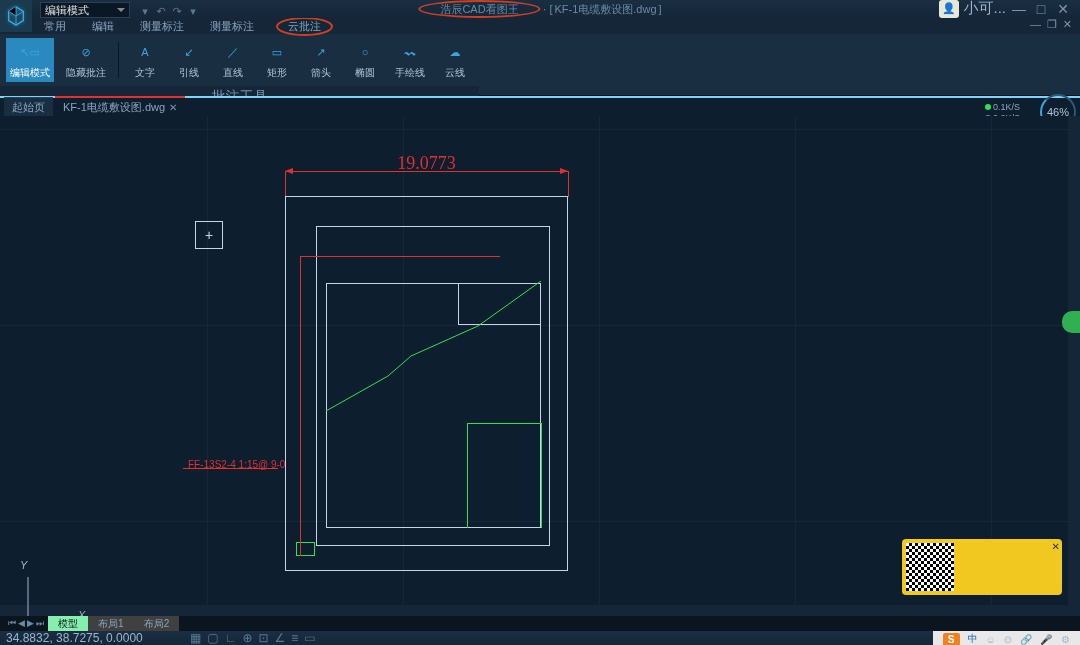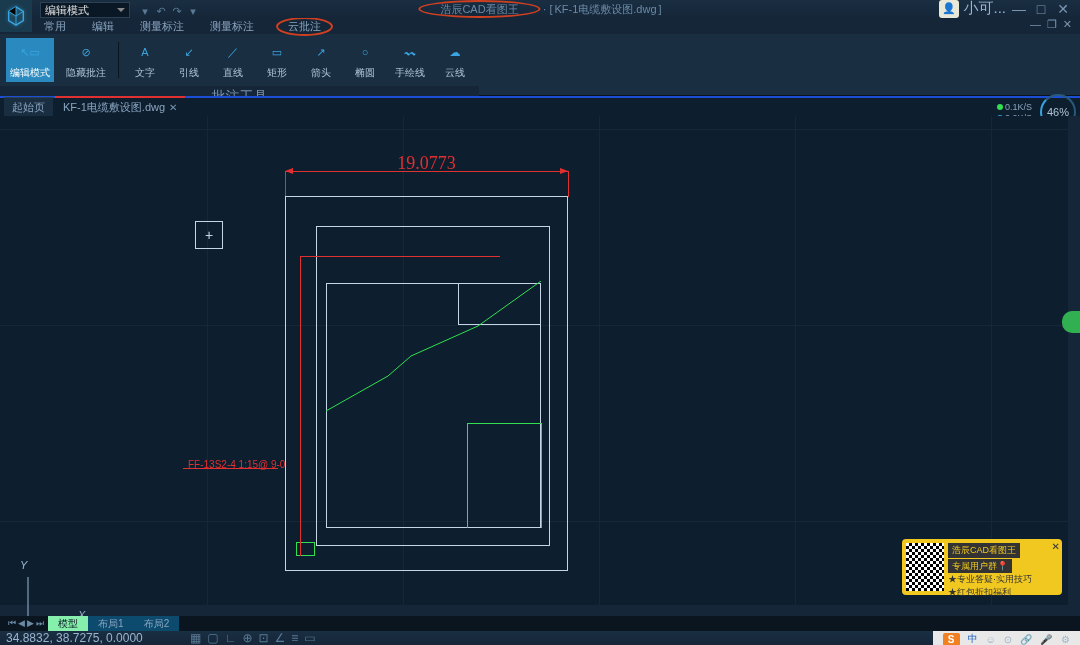--- a/index.html
+++ b/index.html
@@ -24,25 +24,25 @@
     .ribbon{height:62px;background:#1a2e42;border-bottom:1px solid #0a1520;display:flex}
     .ribbon-group{display:flex;flex-direction:column}
     .ribbon-btns{display:flex;padding:4px 6px;gap:8px}
     .rbtn{display:flex;flex-direction:column;align-items:center;gap:2px;cursor:pointer;padding:2px 4px}
     .rbtn.active{background:#2a8ac0}
     .rbtn-icon{width:28px;height:24px;display:flex;align-items:center;justify-content:center;color:#3aa5e0}
     .rbtn-label{font-size:10px;color:#b0c5d8}
     .rbtn.active .rbtn-label{color:#fff}
     .ribbon-group-label{text-align:center;font-size:14px;color:#7a95b0;padding:2px;background:#152638}
     .ribbon-sep{width:1px;background:#0a1520;margin:4px 0}
-    .tabs{height:20px;background:#0d1e2e;border-top:2px solid #1d4ed8;display:flex;align-items:center;padding-left:4px;gap:2px;position:relative}
+    .tabs{height:20px;background:#0d1e2e;border-top:2px solid #7dd3fc;display:flex;align-items:center;padding-left:4px;gap:2px;position:relative}
     .tab{padding:2px 8px;font-size:11px;color:#8aa5c0;background:#1a2e42;border-top:1px solid #2a4055;display:flex;align-items:center;gap:4px}
     .tab.active{background:#0d1e2e;border-top:2px solid #e03030;margin-top:-2px}
     .tab-close{color:#7a95b0;font-size:10px}
-    .meter{position:absolute;right:4px;top:-4px;display:flex;align-items:center;gap:8px}
+    .meter{position:absolute;right:4px;top:-4px;display:flex;align-items:center;gap:20px}
     .meter-dot{display:flex;align-items:center;gap:2px;font-size:9px;color:#8aa5c0}
     .dot{width:6px;height:6px;border-radius:50%}
     .dot.g{background:#30e050}.dot.b{background:#30a0e0}
     .meter-pct{width:36px;height:36px;border:2px solid #2a5a7a;border-left-color:#3aa5e0;border-radius:50%;display:flex;align-items:center;justify-content:center;color:#b0c5d8;font-size:11px}
     .canvas-area{position:absolute;top:116px;left:0;right:0;bottom:28px;background:#0d1e2e}
     .grid{position:absolute;inset:0}
     .gline{position:absolute;background:#162838}
     .gv{width:1px;top:0;bottom:0}.gh{height:1px;left:0;right:0}
     .drawing{position:absolute;inset:0}
     .dim{position:absolute;left:285px;top:55px;width:283px;display:flex;align-items:flex-end}
@@ -56,21 +56,21 @@
     .grect{position:absolute;border:1px solid #30e050}
     .rrect{position:absolute;border:1px solid #e03030}
     .rtext{position:absolute;color:#e03030;font-size:10px}
     .rleader{position:absolute;width:1px;background:#e03030}
     .crosshair{position:absolute;left:195px;top:105px;width:28px;height:28px;border:1px solid #c5d5e5;display:flex;align-items:center;justify-content:center;color:#c5d5e5;font-size:14px}
     .ucs{position:absolute;left:18px;bottom:50px;font-family:serif;font-style:italic;color:#9ab5d0}
     .side-tag{position:absolute;right:0;top:195px;width:18px;height:22px;background:#30b050;border-radius:10px 0 0 10px}
     .model-tabs{position:absolute;bottom:14px;left:0;right:0;height:15px;background:#0a1520;display:flex;align-items:center;padding-left:4px;gap:0}
     .mtab-nav{display:flex;gap:2px;padding:0 4px}
     .mtab-nav span{font-size:9px;color:#6a8aa5;cursor:pointer}
-    .mtab{padding:1px 10px;font-size:10px;background:#0c4a6e;color:#8aa5c0;cursor:pointer}
+    .mtab{padding:1px 10px;font-size:10px;background:#404040;color:#8aa5c0;cursor:pointer}
     .mtab.active{background:#86efac;color:#0a1520}
     .status{position:absolute;bottom:0;left:0;right:0;height:14px;background:linear-gradient(#1a2e42,#152638);display:flex;align-items:center;padding:0 6px;color:#9ab5d0;font-size:12px}
     .status-mid{position:absolute;left:190px;display:flex;gap:6px}
     .status-mid span{color:#5a7a95;cursor:pointer}
     .status-right{margin-left:auto;display:flex;align-items:center;gap:4px}
     .status-right span{color:#7a95b0}
     .red-s{background:#e03030;color:#fff;padding:0 4px;border-radius:2px;font-weight:bold}
     .taskbar{position:absolute;bottom:-2px;right:0;height:16px;background:#e8e8e8;display:flex;align-items:center;gap:8px;padding:0 10px;font-size:10px;z-index:100}
     .orange-s{background:#f08020;color:#fff;padding:1px 5px;border-radius:2px;font-weight:bold}
     .scroll-v{position:absolute;right:0;top:0;bottom:0;width:12px;background:#152638}
@@ -265,25 +265,20 @@
           <rect x="5" y="50" width="10" height="10" fill="none" stroke="#9ab5d0"></rect>
         </svg>
       <span style="position:absolute;left:2px;top:-8px">Y</span>
       <span style="position:absolute;left:60px;top:42px">X</span>
     </div>
   </div>
 
   <div class="ad">
     <span class="ad-close">✕</span>
     <div class="qr"></div>
-    <div class="ad-text">
-      <div style="background:#333;color:#f0c820;padding:1px 4px;display:inline-block">浩辰CAD看图王</div>
-      <div style="background:#333;color:#f0c820;padding:1px 4px;display:inline-block;margin-top:1px">专属用户群📍</div>
-      <div>★专业答疑·实用技巧</div><div>★红包折扣福利</div>
-    </div>
   </div>
 </div>
 
 <div class="model-tabs">
   <div class="mtab-nav">
       <span>⏮</span>
       <span>◀</span>
       <span>▶</span>
       <span>⏭</span>
     </div>

